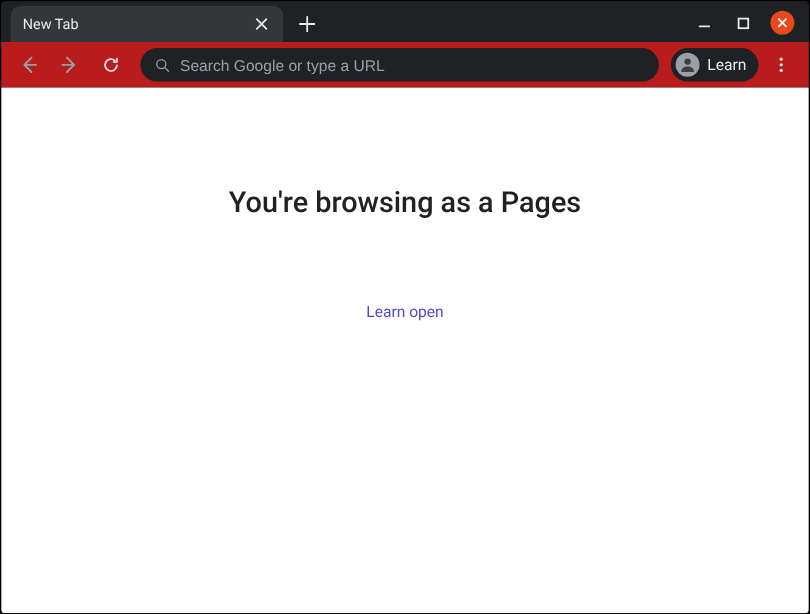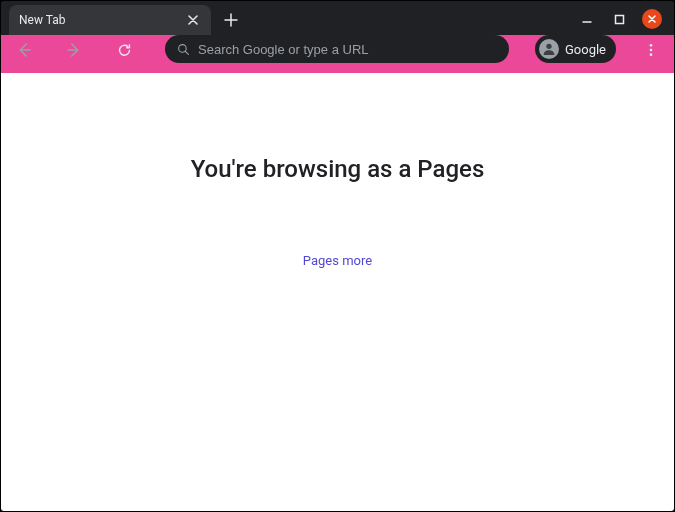--- a/index.html
+++ b/index.html
@@ -15,21 +15,21 @@
   }
   
   .titlebar {
     height: 34px;
     display: flex; align-items: flex-end;
     background: #202124;
     padding-left: 8px;
   }
   .tab {
     height: 30px;
-    width: 202px;
+    width: 227px;
     background: #35363a;
     border-radius: 8px 8px 0 0;
     display: flex; align-items: center;
     padding: 0 10px;
     color: #e8eaed;
     font-size: 12px;
     position: relative;
   }
   .tab .title { flex: 1; overflow: hidden; white-space: nowrap; text-overflow: ellipsis; }
   .tab .close {
@@ -57,24 +57,24 @@
   }
   .win-close {
     background: #e8481b;
     border-radius: 50%;
     width: 20px; height: 20px;
     color: #fff;
   }
   
   .toolbar {
     height: 38px;
-    background: #ec4899;
-    display: flex; 
+    background: #b91c1c;
+    display: flex; align-items: center;
     padding: 0 8px;
-    gap: 20px;
+    gap: 4px;
   }
   .nav-btn {
     width: 30px; height: 30px; border-radius: 50%;
     display:flex; align-items:center; justify-content:center;
     cursor: pointer; color: #9aa0a6;
   }
   .nav-btn.enabled { color: #e8eaed; }
   .omnibox {
     flex: 1;
     height: 28px;
@@ -203,29 +203,29 @@
       </span>
       <input type="text" placeholder="Search Google or type a URL" style="">
     </div>
     <div class="profile-chip">
       <span class="avatar">
         <svg width="16" height="16" viewBox="0 0 24 24">
             <circle cx="12" cy="8" r="4" fill="#3c4043"></circle>
             <path d="M4 21 C4 16 8 14 12 14 C16 14 20 16 20 21 Z" fill="#3c4043"></path>
           </svg>
       </span>
-      <span>Google</span>
+      <span>Learn</span>
     </div>
     <div class="menu-btn">
       <svg width="16" height="16" viewBox="0 0 24 24">
           <circle cx="12" cy="5" r="2" fill="currentColor"></circle>
           <circle cx="12" cy="12" r="2" fill="currentColor"></circle>
           <circle cx="12" cy="19" r="2" fill="currentColor"></circle>
         </svg>
     </div>
   </div>
 
   <div class="content">
     <div class="headline">You're browsing as a Pages</div>
-    <a class="learn-more">Pages more</a>
+    <a class="learn-more">Learn open</a>
   </div>
 
 </div>
 
 </body></html>

